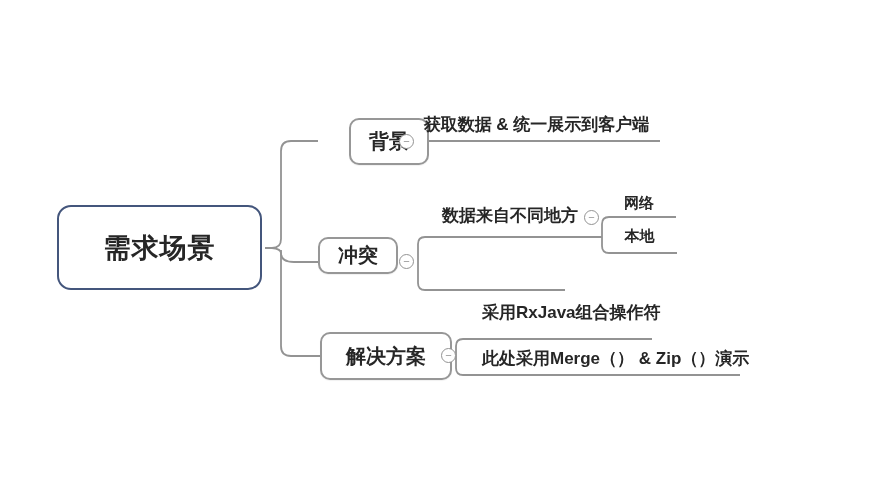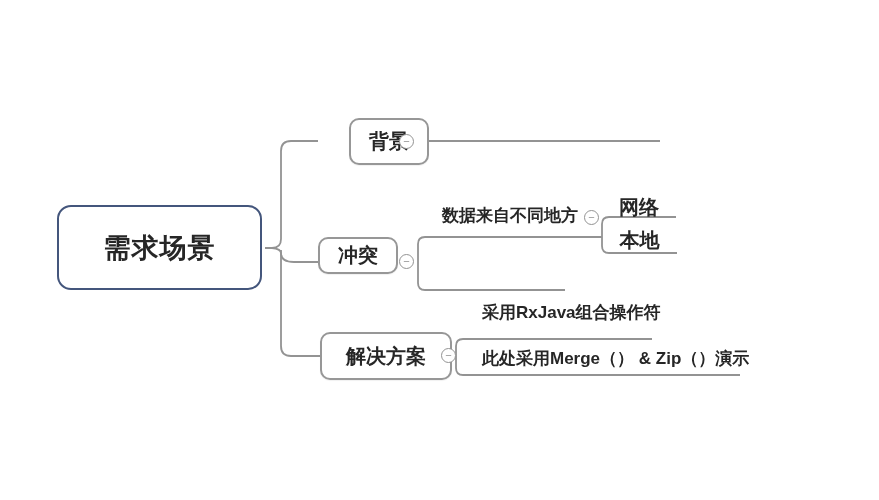--- a/index.html
+++ b/index.html
@@ -41,21 +41,21 @@
   .branch-sl{left:320px;top:332px;width:132px;height:48px;}
   .leaf{
     position:absolute;
     color:#262626;
     font-weight:bold;
     font-size:17px;
     white-space:nowrap;
     background:transparent;
   }
   .leaf.center{text-align:center;}
-  .leaf.small{font-size:20px;}
+  .leaf.small{font-size:15px;}
   .toggle{
     position:absolute;
     box-sizing:border-box;
     width:15px;height:15px;
     border:1.5px solid #939393;
     border-radius:50%;
     background:#ffffff;
     display:flex;align-items:center;justify-content:center;
     color:#939393;
     font-size:11px;line-height:1;
@@ -94,20 +94,21 @@
   <div class="node branch-node branch-bg">
     <span>背景</span>
   </div>
   <div class="node branch-node branch-cf">
     <span>冲突</span>
   </div>
   <div class="node branch-node branch-sl">
     <span>解决方案</span>
   </div>
 
+  <div class="leaf center" style="left:413px;top:113px;width:247px;">获取数据 &amp; 统一展示到客户端</div>
 
   <div class="leaf center" style="left:418px;top:204px;width:184px;">数据来自不同地方</div>
 
   <div class="leaf center small" style="left:602px;top:194px;width:74px;">网络</div>
 
   <div class="leaf center small" style="left:602px;top:227px;width:75px;">本地</div>
 
 
   <div class="leaf" style="left:482px;top:301px;text-align:right;">采用RxJava组合操作符</div>
 

